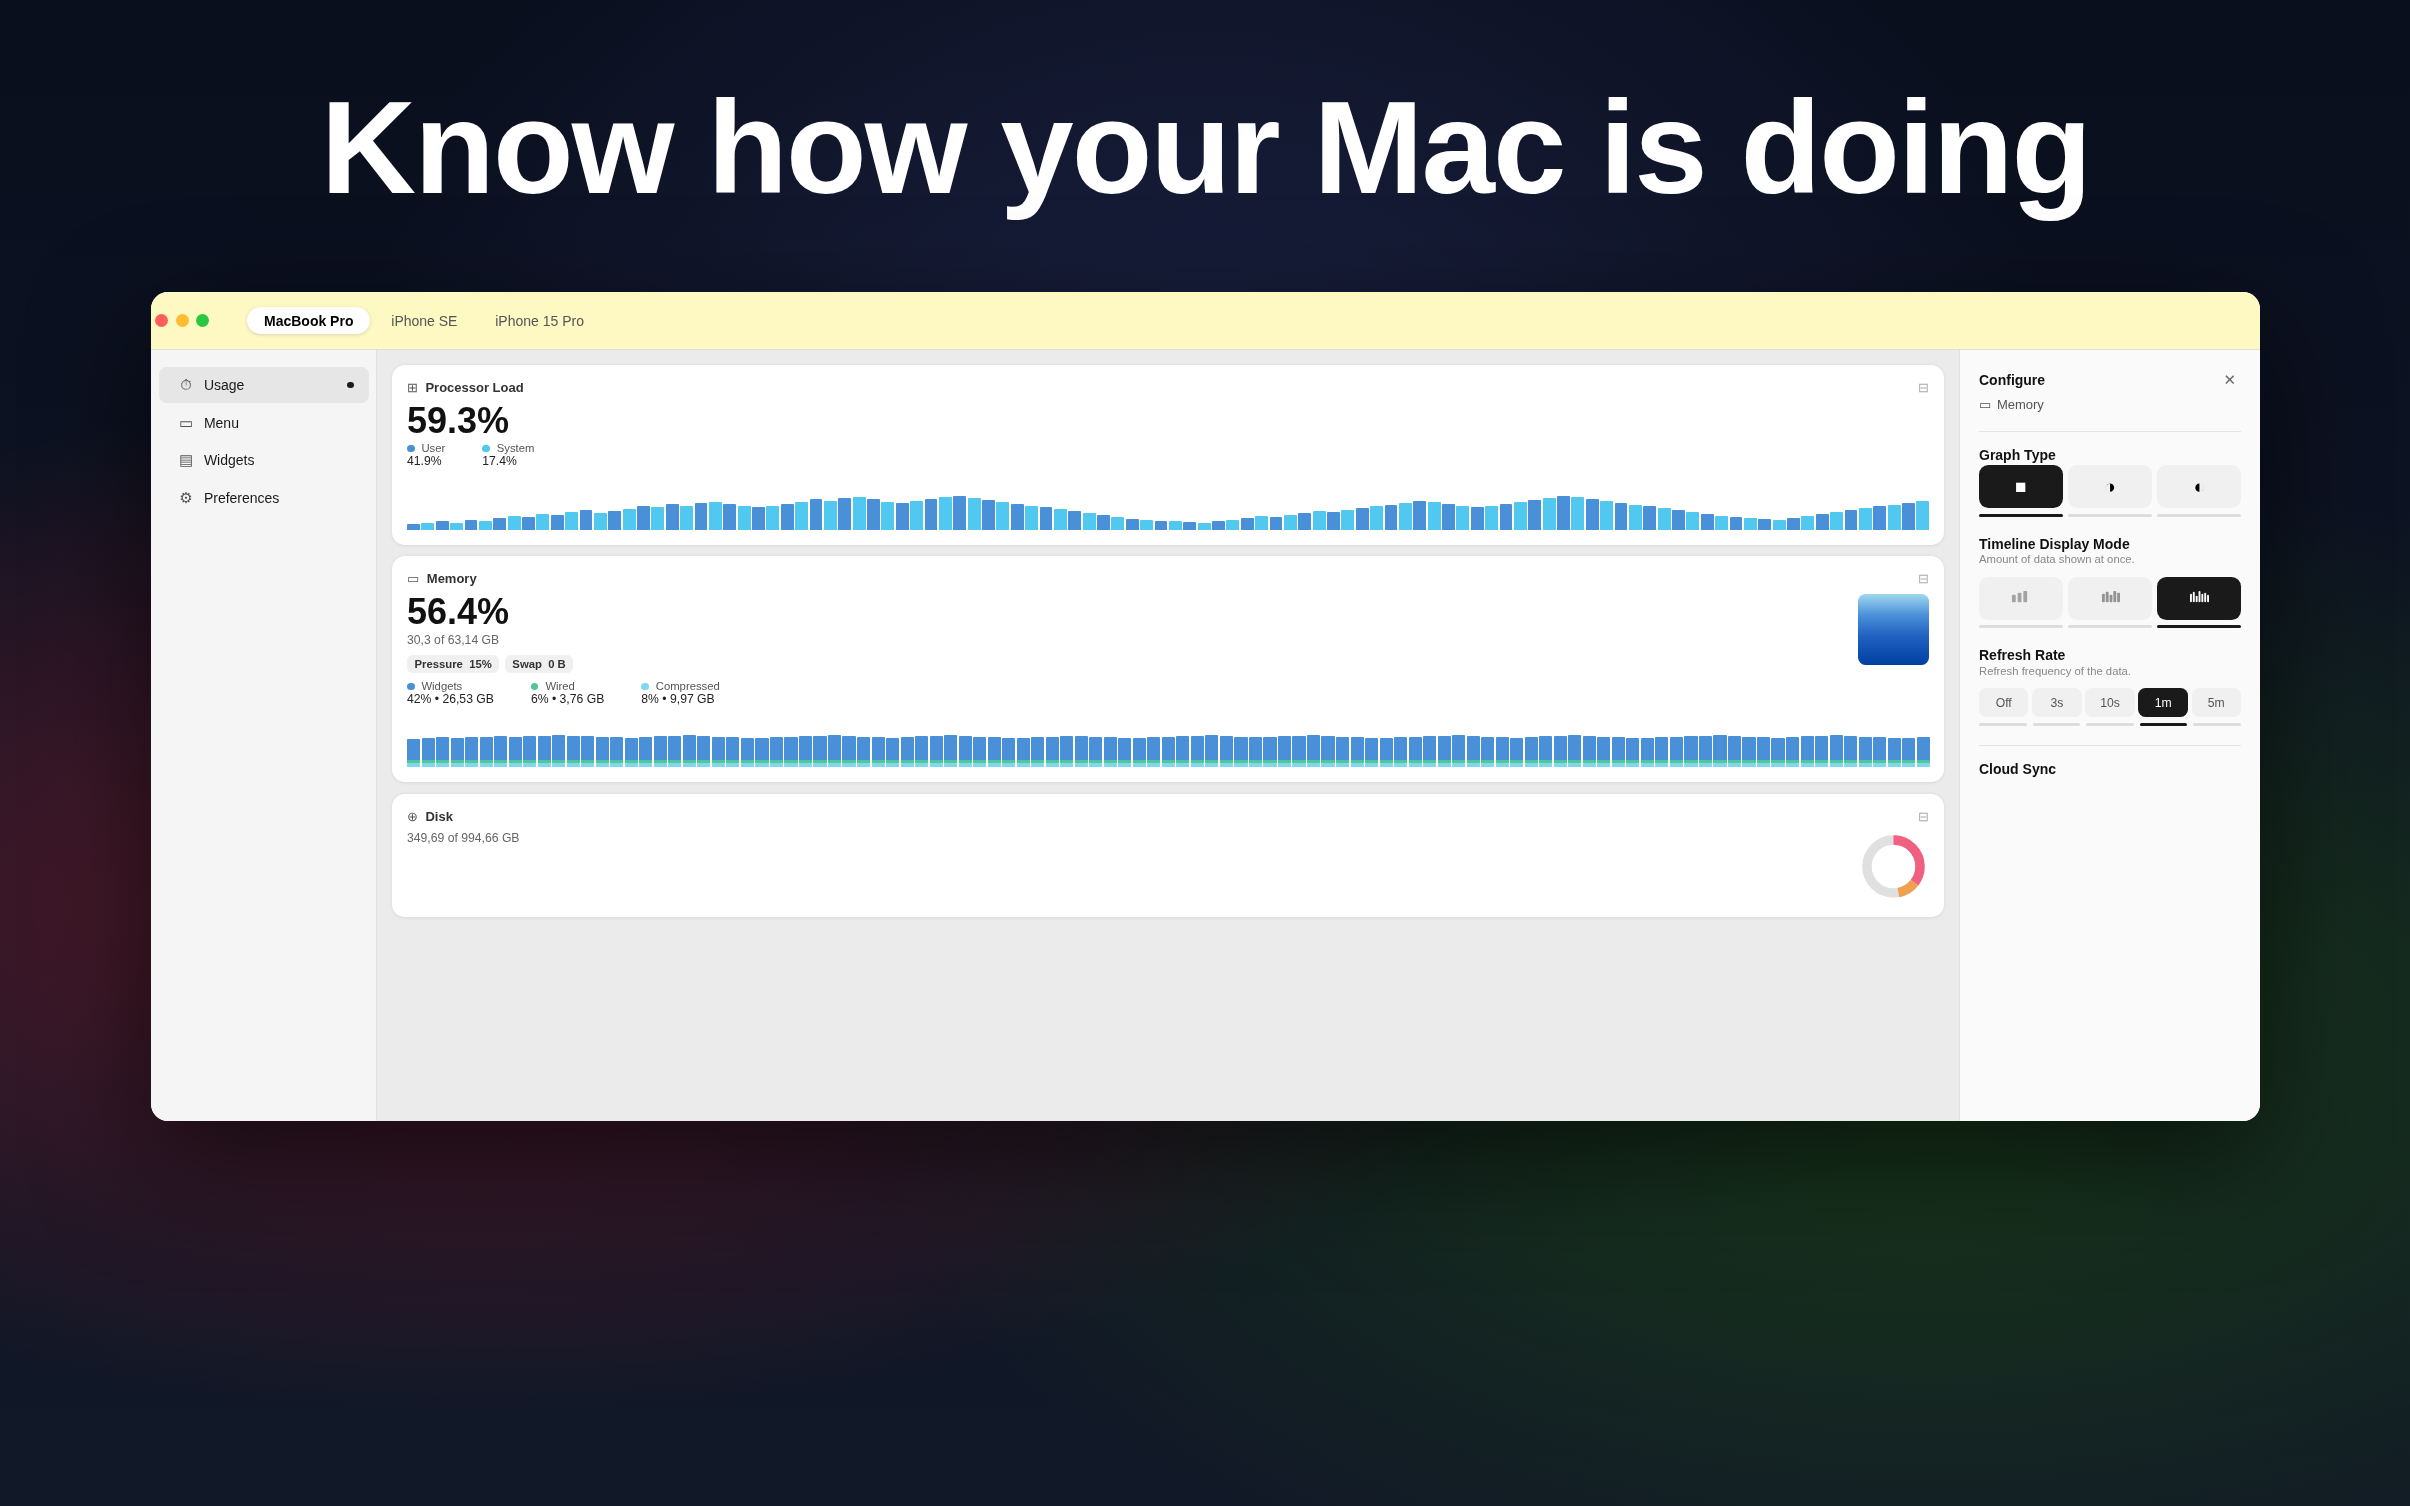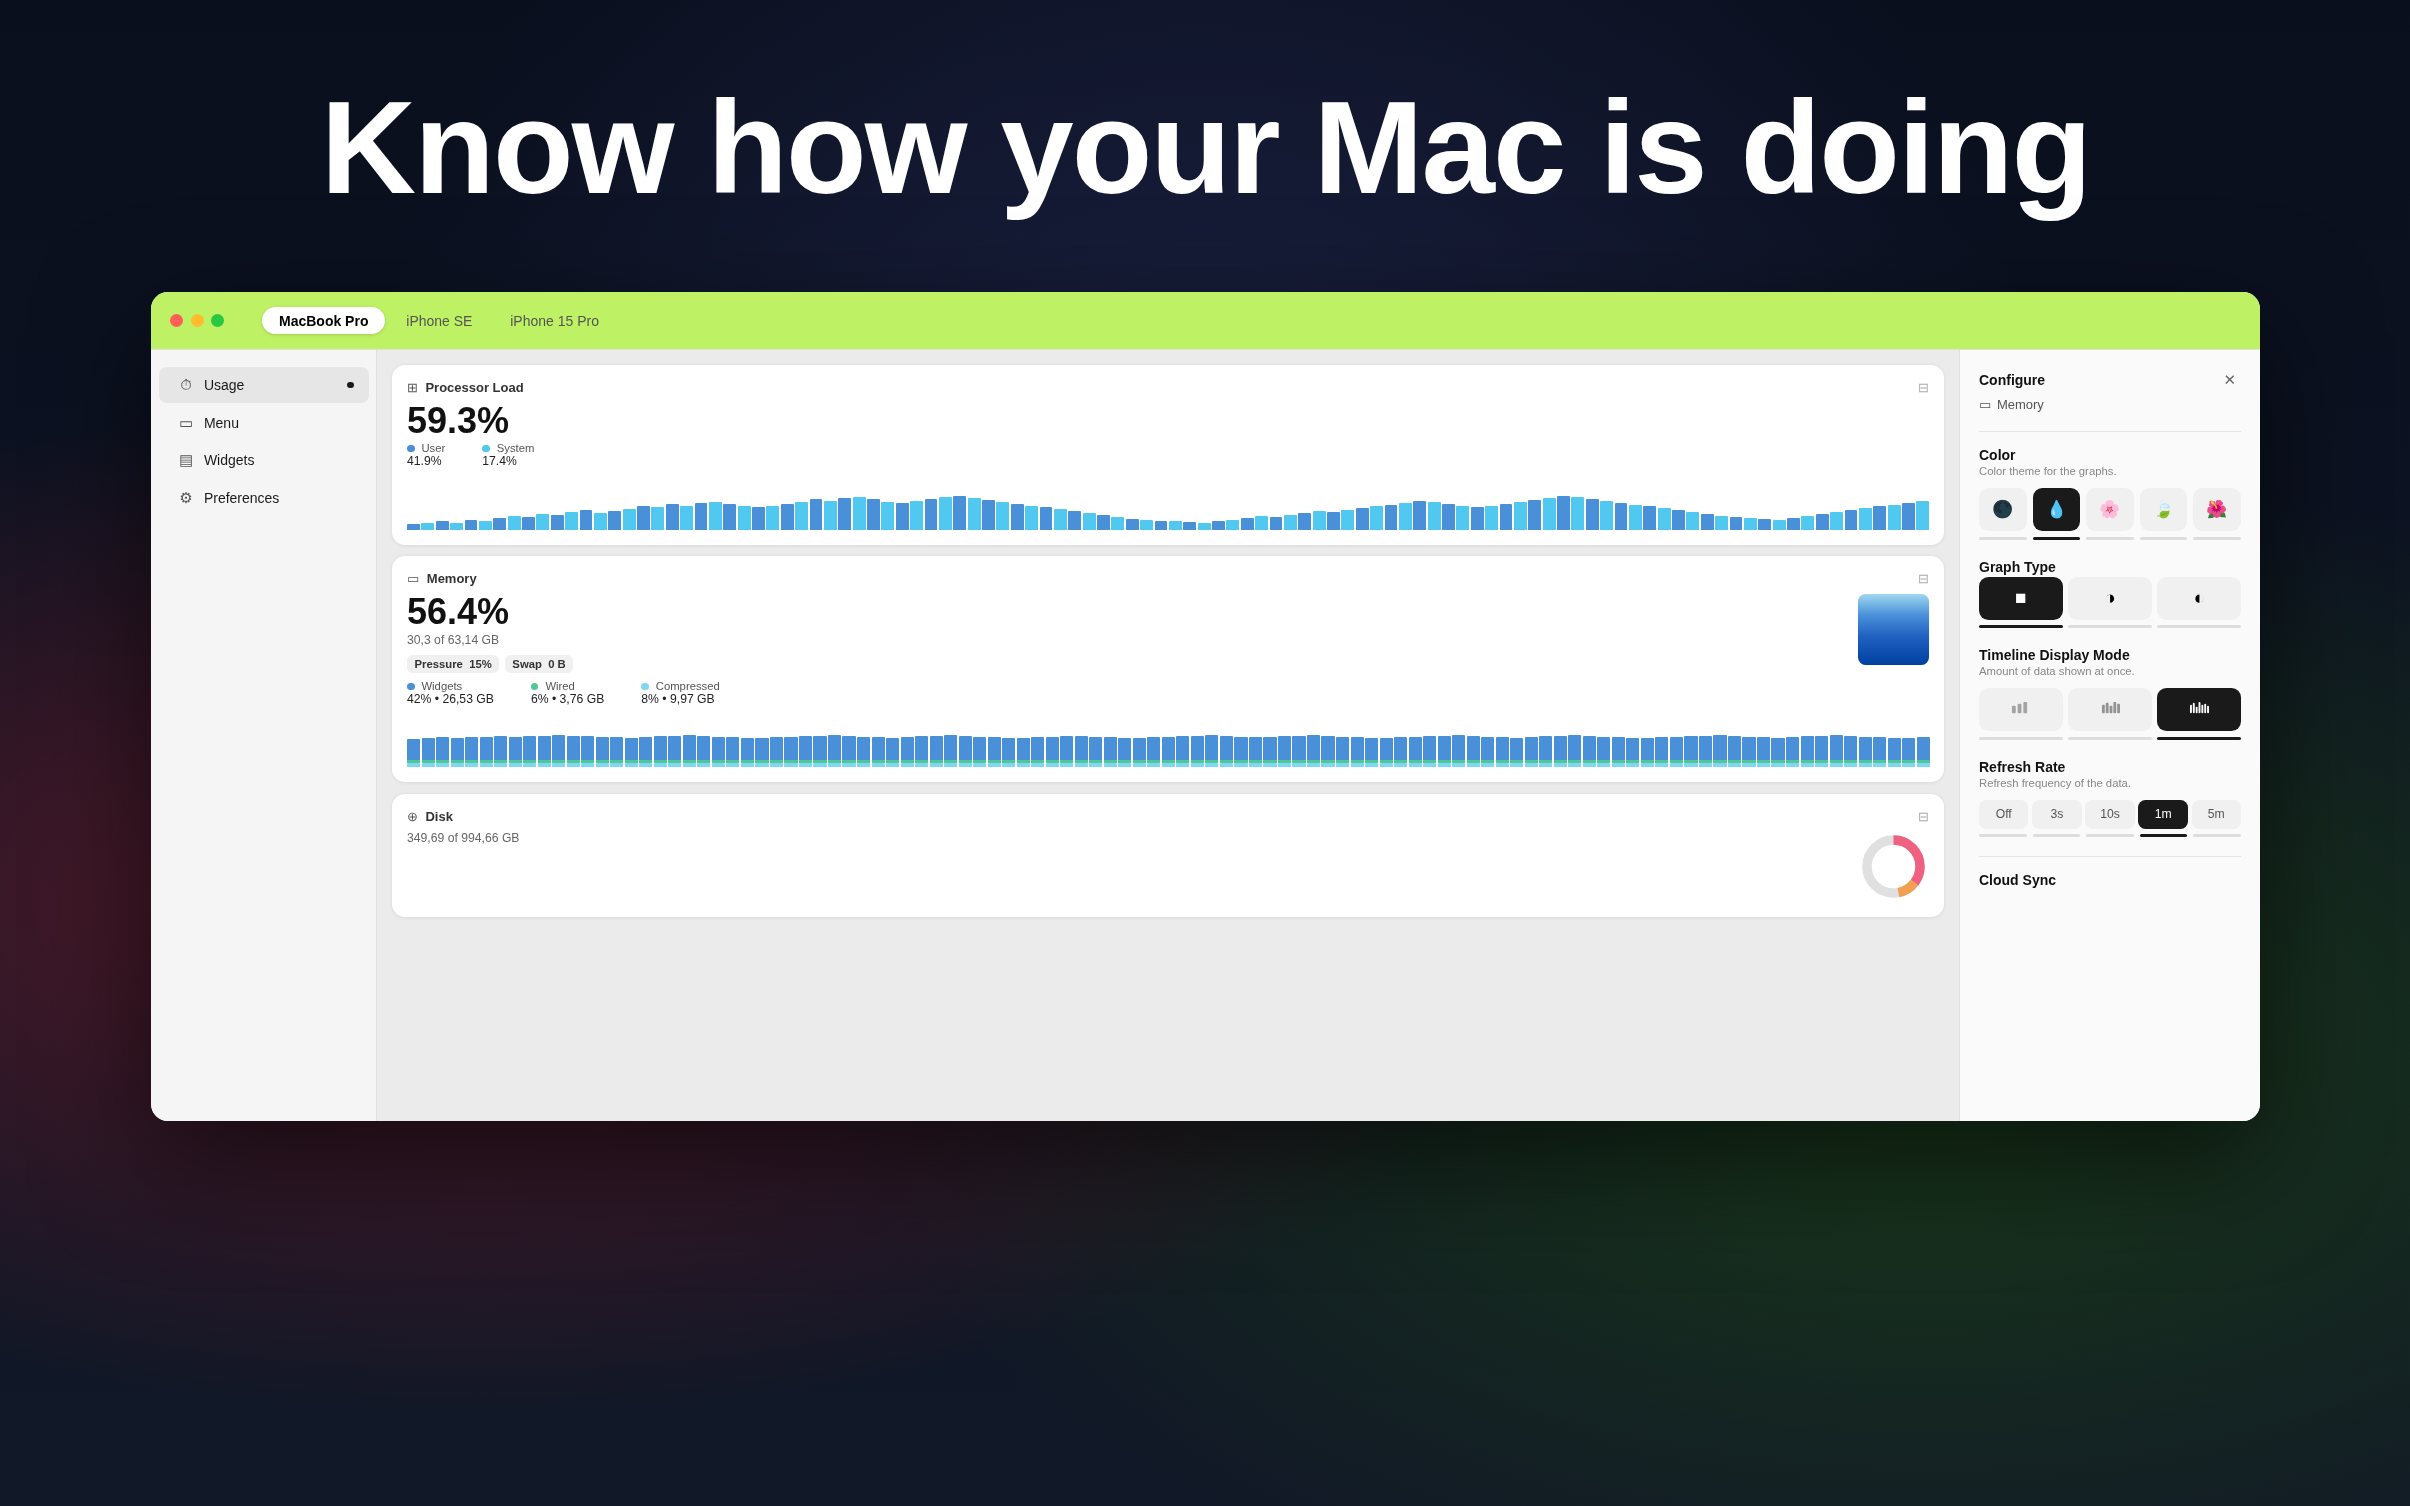--- a/index.html
+++ b/index.html
@@ -51,22 +51,22 @@
       z-index: 2;
       display: flex;
       flex-direction: column;
       overflow: hidden;
     }
 
     
     .title-bar {
       display: flex;
       align-items: center;
-      padding: 15px 19px;
-      background: #bef264;
+      padding: 15px 4px;
+      background: #fef9c3;
       border-bottom: 0.9px solid #e0e0e0;
       flex-shrink: 0;
     }
 
     .traffic-lights {
       display: flex;
       gap: 7.5px;
       align-items: center;
     }
 
@@ -1271,38 +1271,20 @@
         <span class="configure-title">Configure</span>
         <span class="close-btn">✕</span>
       </div>
       <div class="configure-subtitle">
         <span>▭</span>
         <span>Memory</span>
       </div>
 
       <div class="config-divider"></div>
 
-      <div class="config-section">
-        <div class="section-title">Color</div>
-        <div class="section-desc">Color theme for the graphs.</div>
-        <div class="options-row">
-          <button class="option-btn">🌑</button>
-          <button class="option-btn selected">💧</button>
-          <button class="option-btn">🌸</button>
-          <button class="option-btn">🍃</button>
-          <button class="option-btn">🌺</button>
-        </div>
-        <div class="options-indicators">
-          <div class="ind-bar"></div>
-          <div class="ind-bar active"></div>
-          <div class="ind-bar"></div>
-          <div class="ind-bar"></div>
-          <div class="ind-bar"></div>
-        </div>
-      </div>
 
       <div class="config-section">
         <div class="section-title">Graph Type</div>
         <div class="graph-type-btns">
           <button class="graph-btn selected">■</button>
           <button class="graph-btn">◑</button>
           <button class="graph-btn">◐</button>
         </div>
         <div class="options-indicators">
           <div class="ind-bar active"></div>

